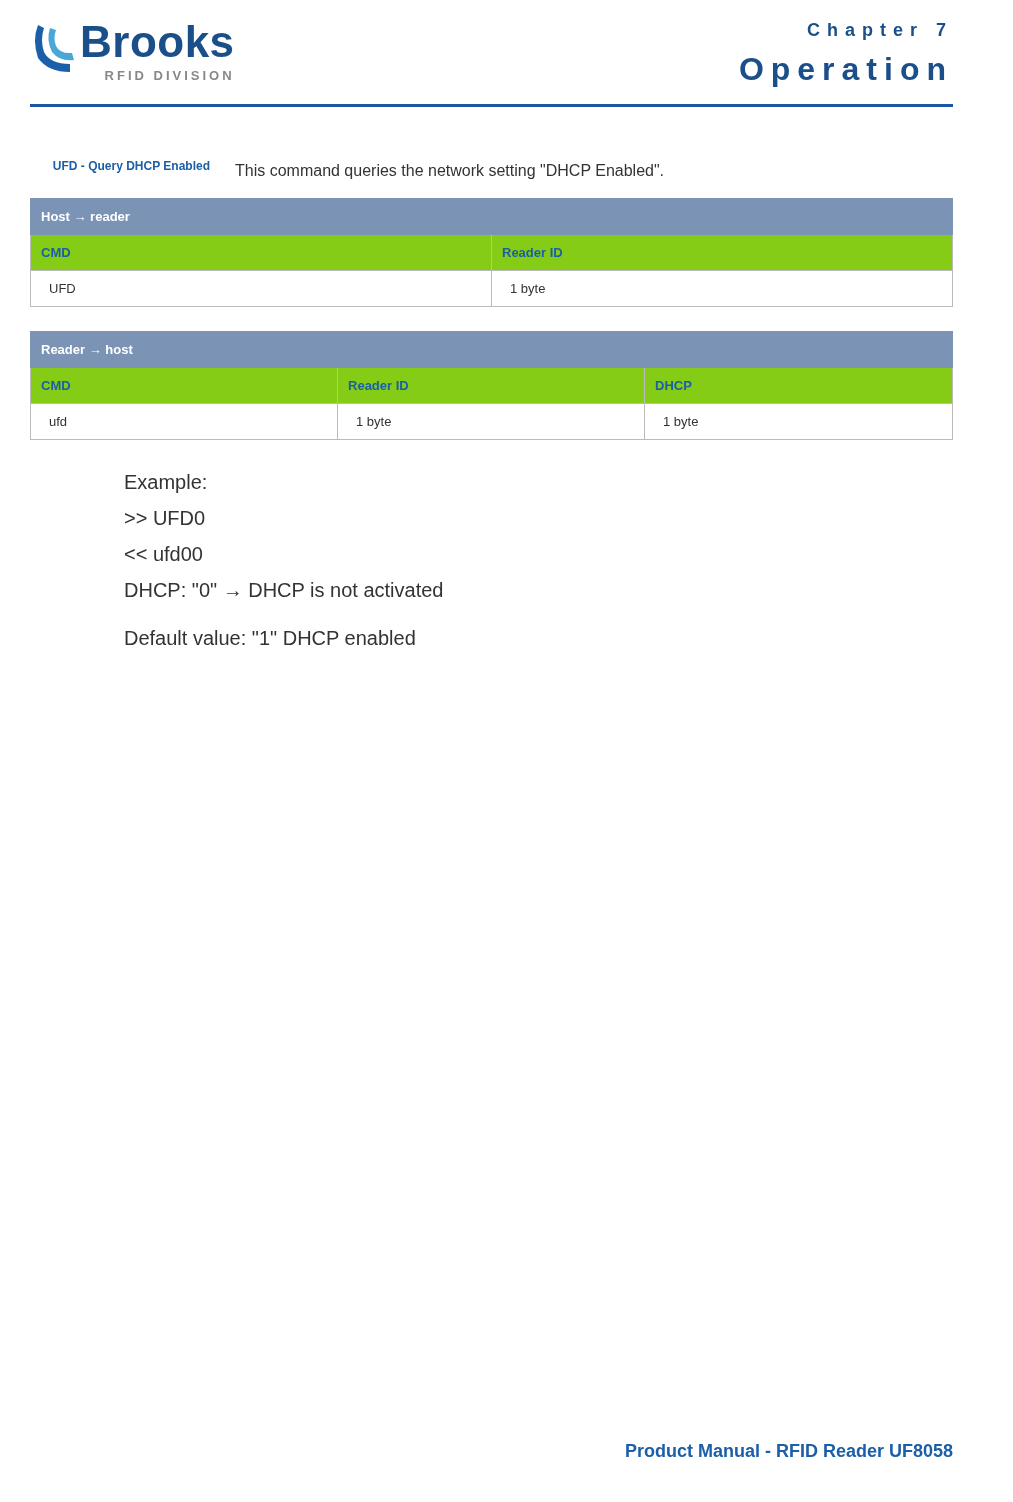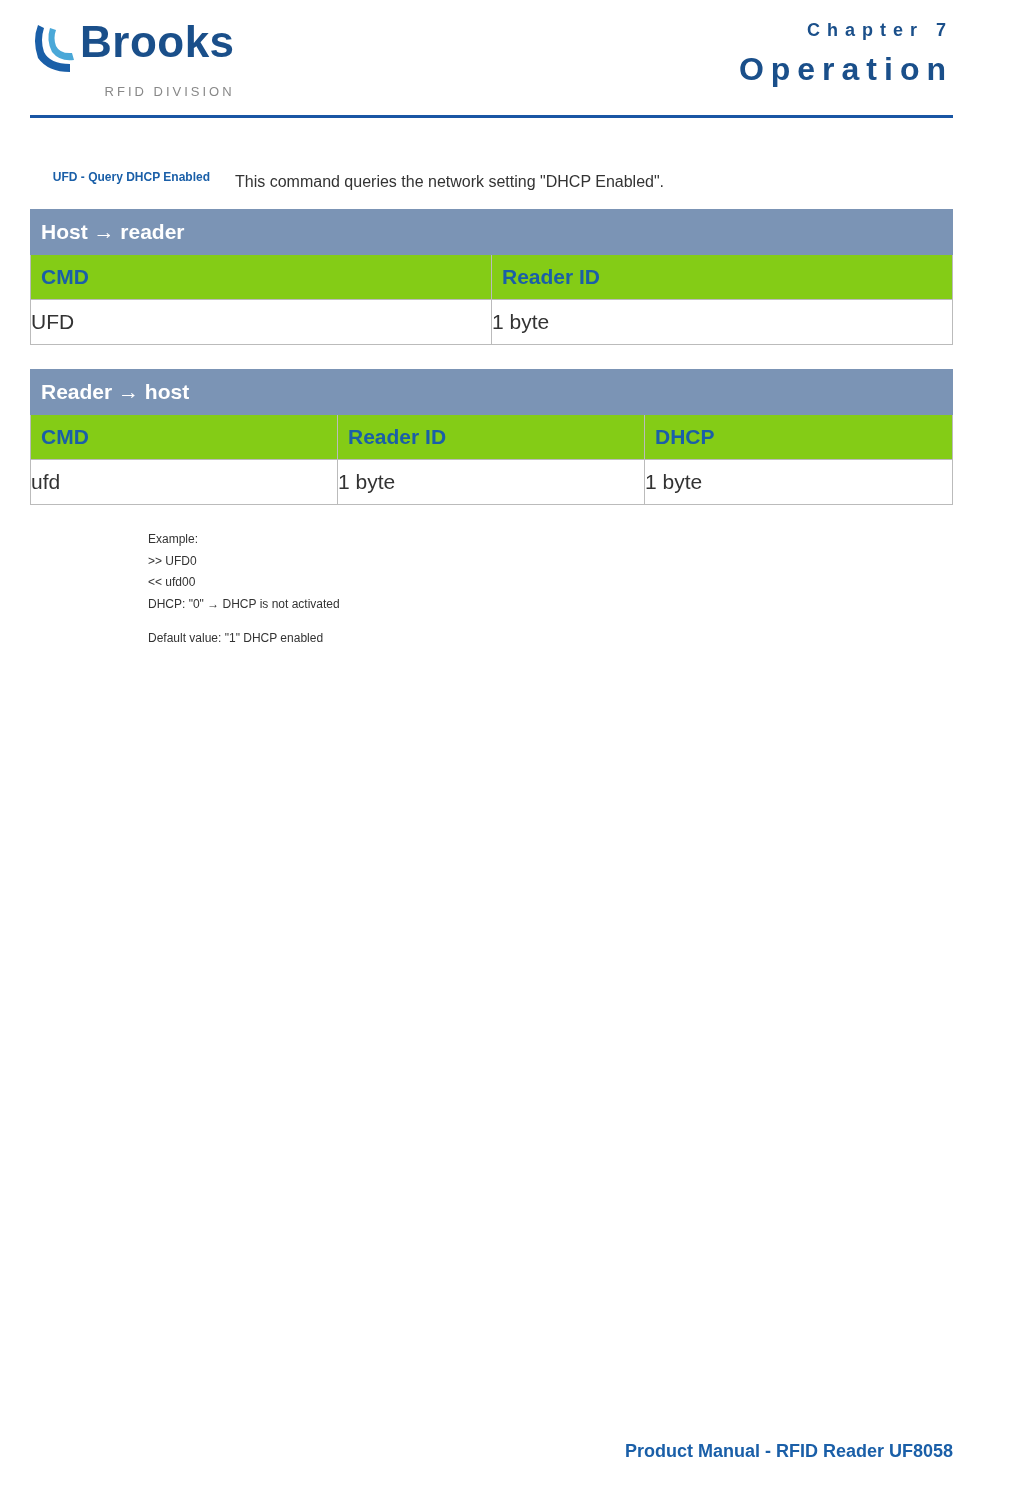--- a/index.html
+++ b/index.html
@@ -33,21 +33,22 @@
     font-weight: bold;
     color: #1a4f8a;
     letter-spacing: 0.5px;
     line-height: 1;
   }
   .logo-sub {
     font-size: 13px;
     letter-spacing: 3px;
     color: #888;
     text-align: right;
-    margin-top: 20px;
+    margin-top: 4px;
+    font-weight: bold;
   }
   .header-right { text-align: right; }
   .chapter-label {
     color: #1a4f8a;
     font-size: 18px;
     letter-spacing: 7px;
     font-weight: bold;
     margin-bottom: 10px;
   }
   .chapter-title {
@@ -76,43 +77,43 @@
   }
   .section-body {
     flex: 1;
     font-size: 16px;
     line-height: 1.7;
   }
   table {
     width: 100%;
     border-collapse: collapse;
     margin: 14px 0 24px 0;
-    font-size: 21px;
+    font-size: 13px;
   }
   .tbl-title td {
     background: #7b94b5;
     color: #fff;
     font-weight: bold;
     padding: 10px 10px;
     border: 1px solid #7b94b5;
   }
   .tbl-head td {
     color: #1a5fa8;
     font-weight: bold;
     padding: 10px 10px;
     border: 1px solid #bbb;
     background: #84cc16;
   }
   .tbl-row td {
-    padding: 10px 0;
+    padding: 10px 18px;
     border: 1px solid #bbb;
   }
   .body-text {
-    margin-left: 118px;
-    font-size: 12px;
+    margin-left: 94px;
+    font-size: 20px;
     line-height: 1.8;
     margin-bottom: 12px;
   }
   .footer {
     position: absolute;
     bottom: 40px;
     left: 30px;
     right: 60px;
     display: flex;
     justify-content: flex-end;

